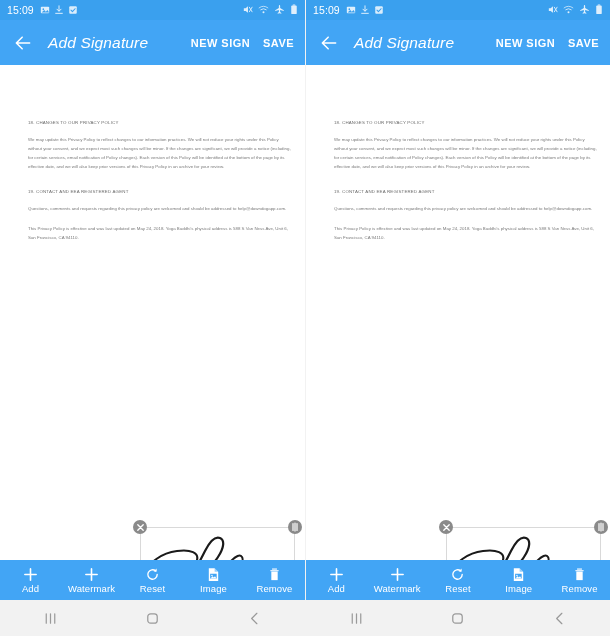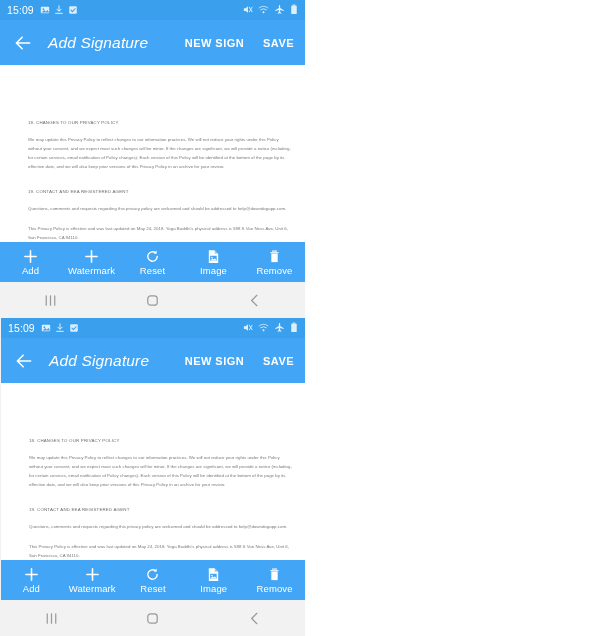--- a/index.html
+++ b/index.html
@@ -2,21 +2,21 @@
 <html><head>
 <meta charset="utf-8">
 <style>
   * { box-sizing: border-box; margin: 0; padding: 0; }
   html, body {
     width: 610px; height: 636px;
     background: #ffffff;
     font-family: "Liberation Sans", sans-serif;
     overflow: hidden;
   }
-  .screens { display: flex; width: 610px; height: 636px; flex-direction: column; }
+  .screens { display: flex; width: 610px; height: 636px; }
   .screen {
     width: 305px; height: 636px;
     position: relative;
     display: flex; flex-direction: column;
     background: #ffffff;
     overflow: hidden;
   }
   .screen.right { border-left: 1px solid #f2f2f2; }
 
   
@@ -53,21 +53,21 @@
     color: #ffffff; letter-spacing: .15px;
     white-space: nowrap;
     font-style: italic;
   }
   .appbar-spacer { flex: 1; }
   .appbar-action {
     font-size: 11px; font-weight: 700;
     color: #ffffff; letter-spacing: .45px;
     cursor: pointer; white-space: nowrap;
   }
-  .appbar-action + .appbar-action { margin-left: 19px; }
+  .appbar-action + .appbar-action { margin-left: 13px; }
 
   
   .canvas {
     flex: 1; position: relative; background: #ffffff;
     overflow: hidden;
   }
   .page {
     position: absolute; left: 0; top: 0;
     width: 100%; height: 100%;
     background: #ffffff;

